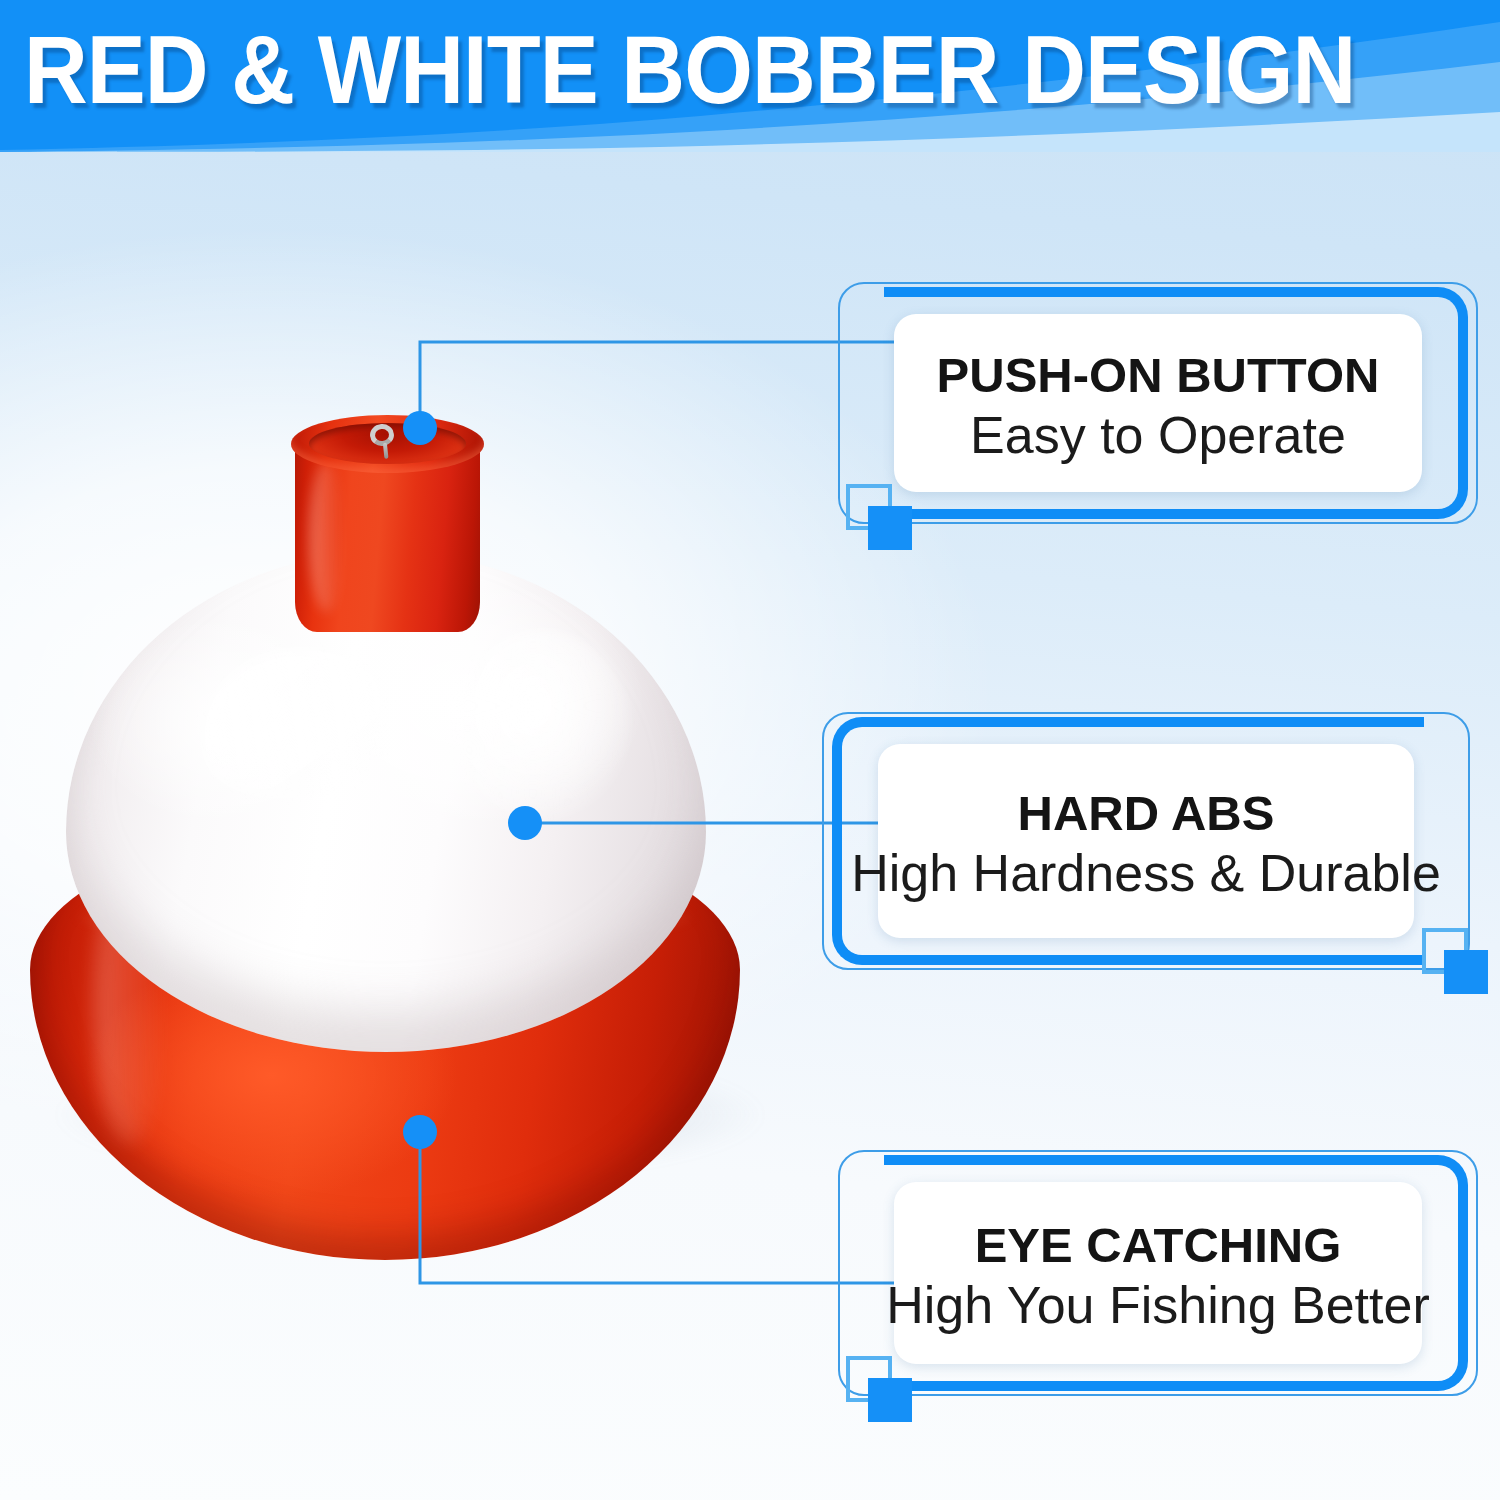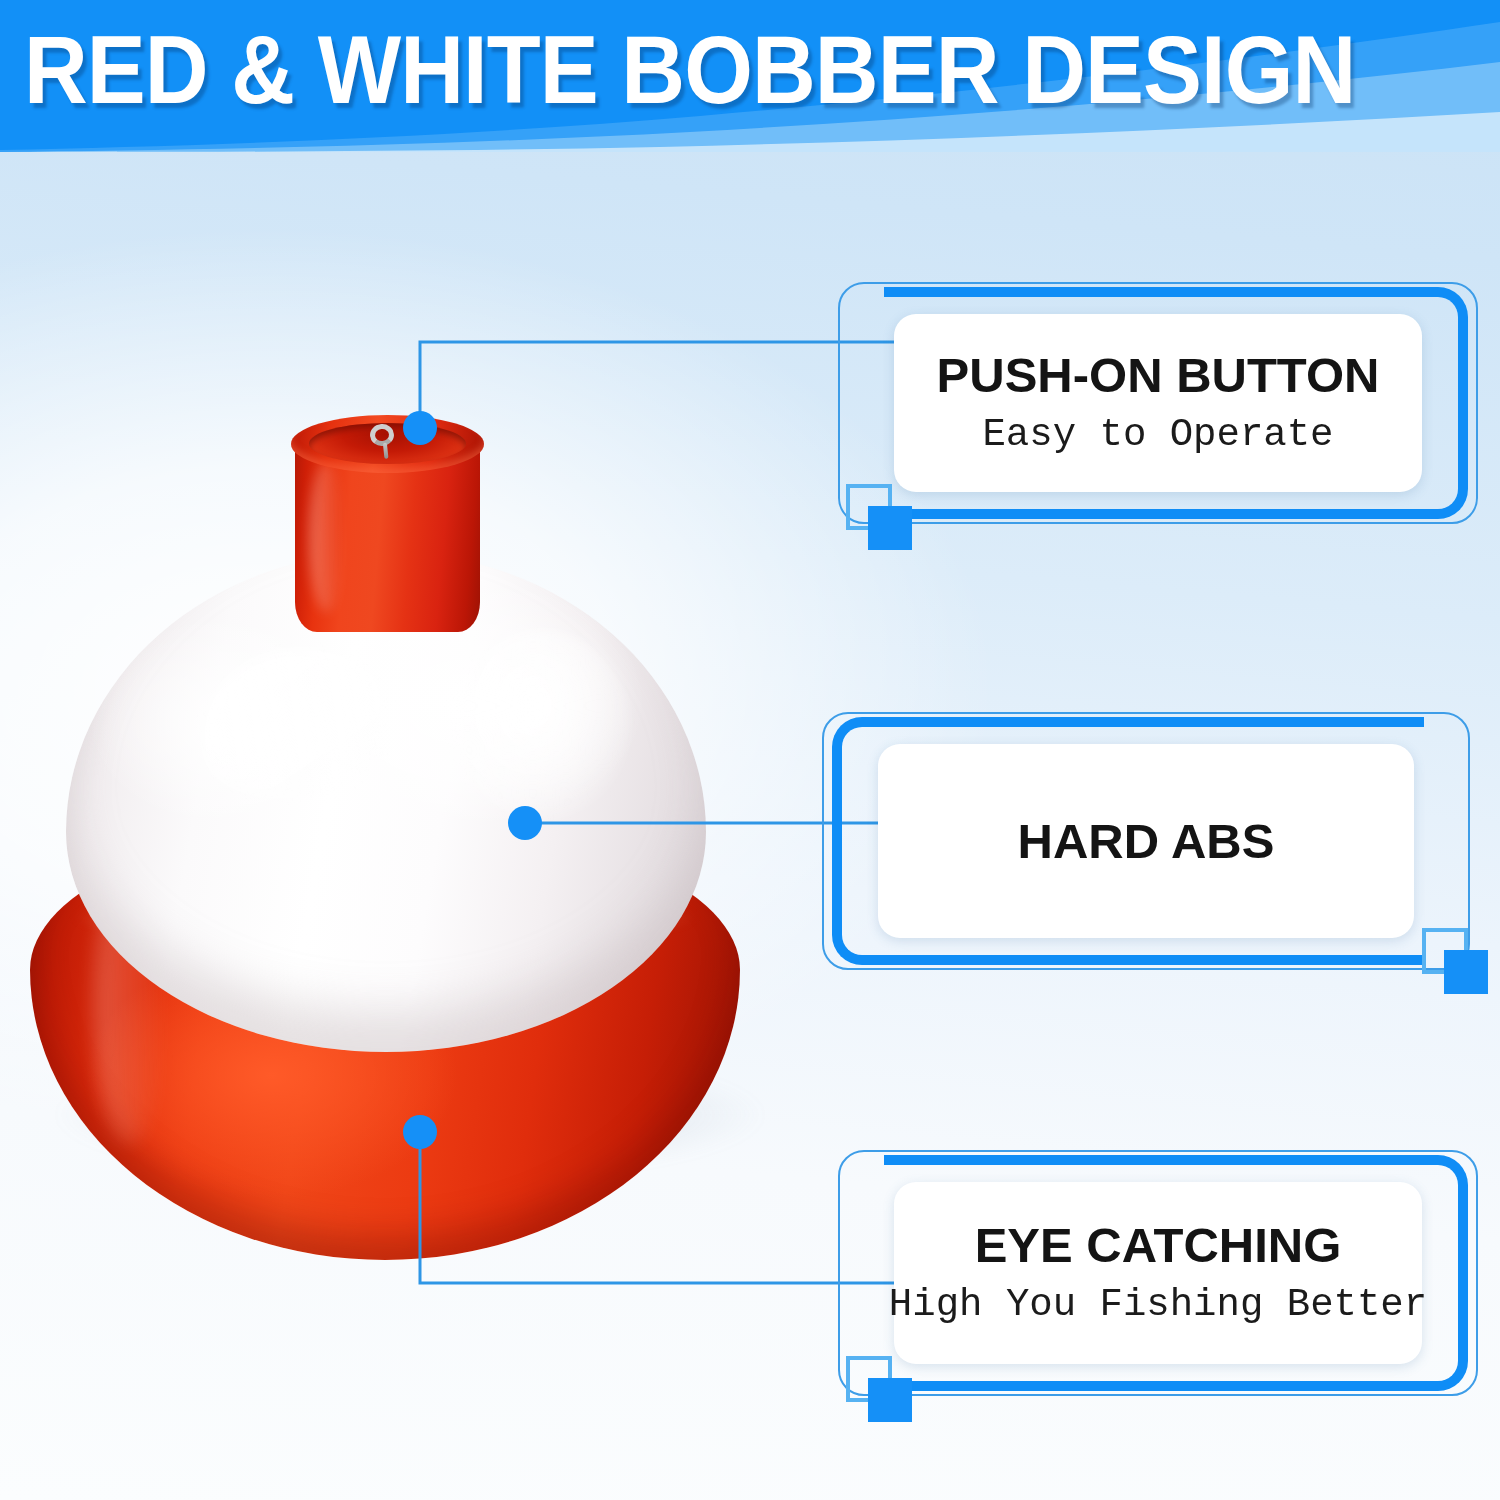--- a/index.html
+++ b/index.html
@@ -210,23 +210,23 @@
   .card-title {
     font-family:"Liberation Sans", sans-serif;
     font-weight:bold;
     font-size:49px;
     line-height:58px;
     color:#141414;
     letter-spacing:0px;
     white-space:nowrap;
   }
   .card-sub {
-    font-family:Liberation Mono, monospace;
+    font-family:Liberation Sans, sans-serif;
     font-weight:normal;
-    font-size:39px;
+    font-size:52px;
     line-height:50px;
     color:#1b1b1b;
     margin-top:6px;
     white-space:nowrap;
   }
 
   .deco { position:absolute; width:66px; height:66px; }
   .deco .sq-out {
     position:absolute; left:0; top:0;
     width:46px; height:46px;
@@ -290,20 +290,21 @@
       <div class="sq-out"></div>
       <div class="sq-fill"></div>
     </div>
   </div>
 
   <div class="callout left-accent" style="left:822px; top:712px; width:648px; height:258px;">
     <div class="frame-thin"></div>
     <div class="bracket"></div>
     <div class="card">
       <div class="card-title">HARD ABS</div>
+      <div class="card-sub">High Hardness &amp; Durable</div>
     </div>
     <div class="deco">
       <div class="sq-out"></div>
       <div class="sq-fill"></div>
     </div>
   </div>
 
   <div class="callout right-accent" style="left:838px; top:1150px; width:640px; height:246px;">
     <div class="frame-thin"></div>
     <div class="bracket"></div>

